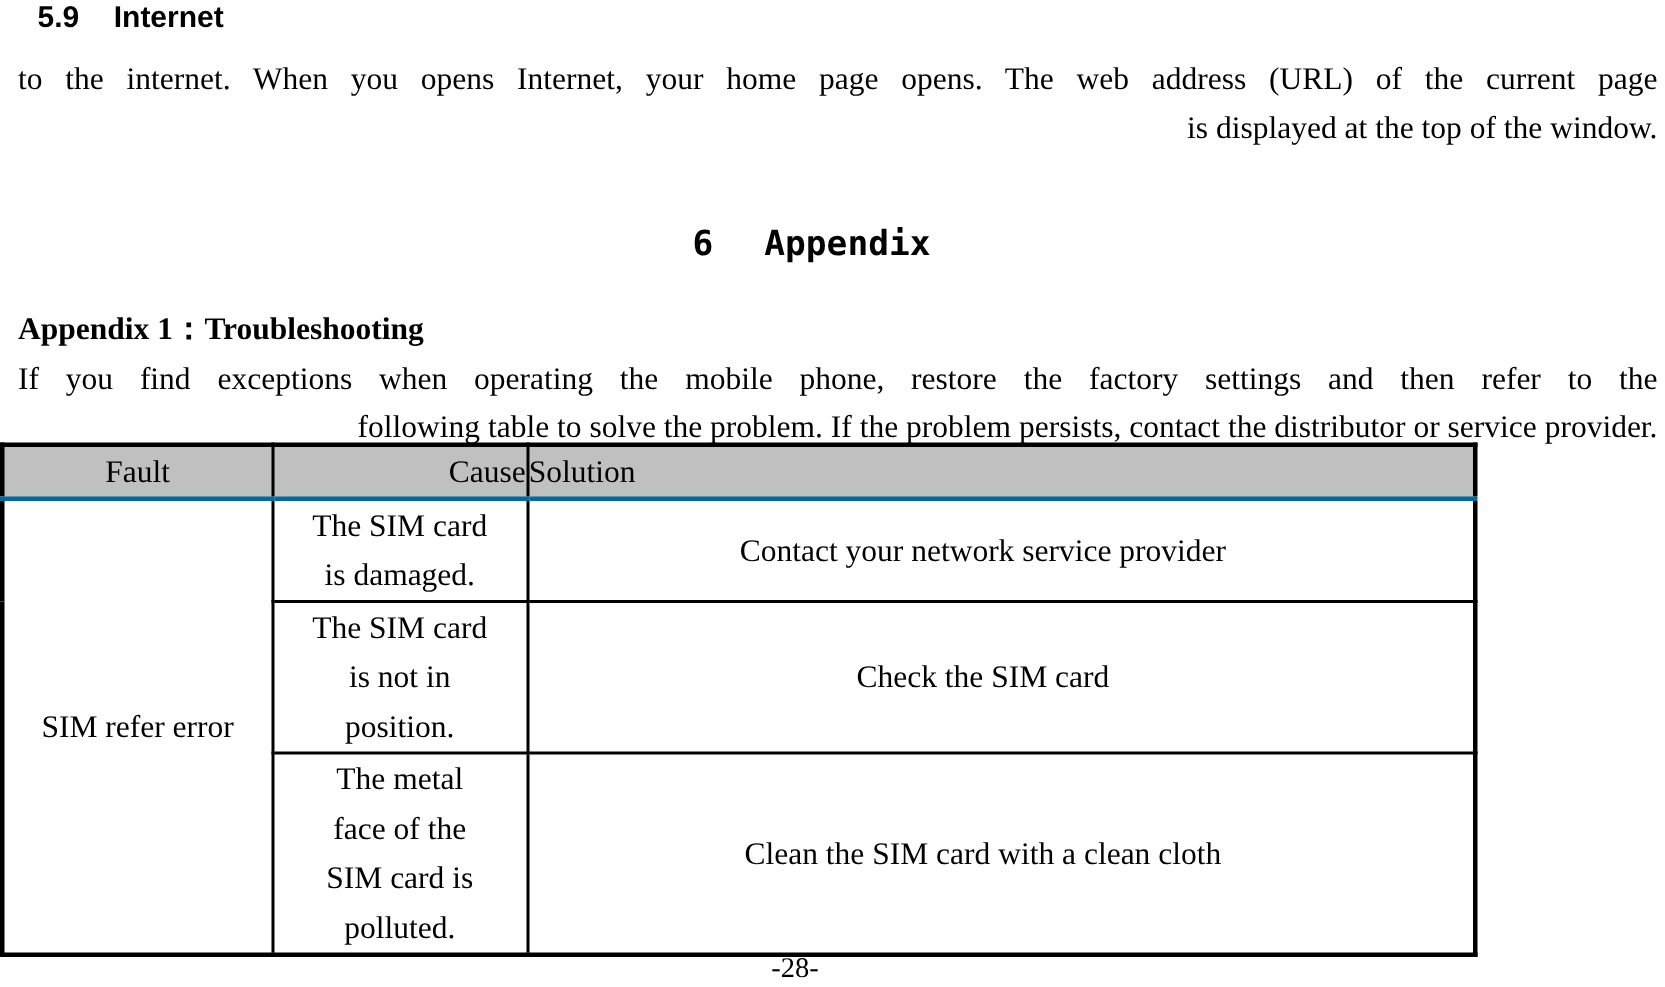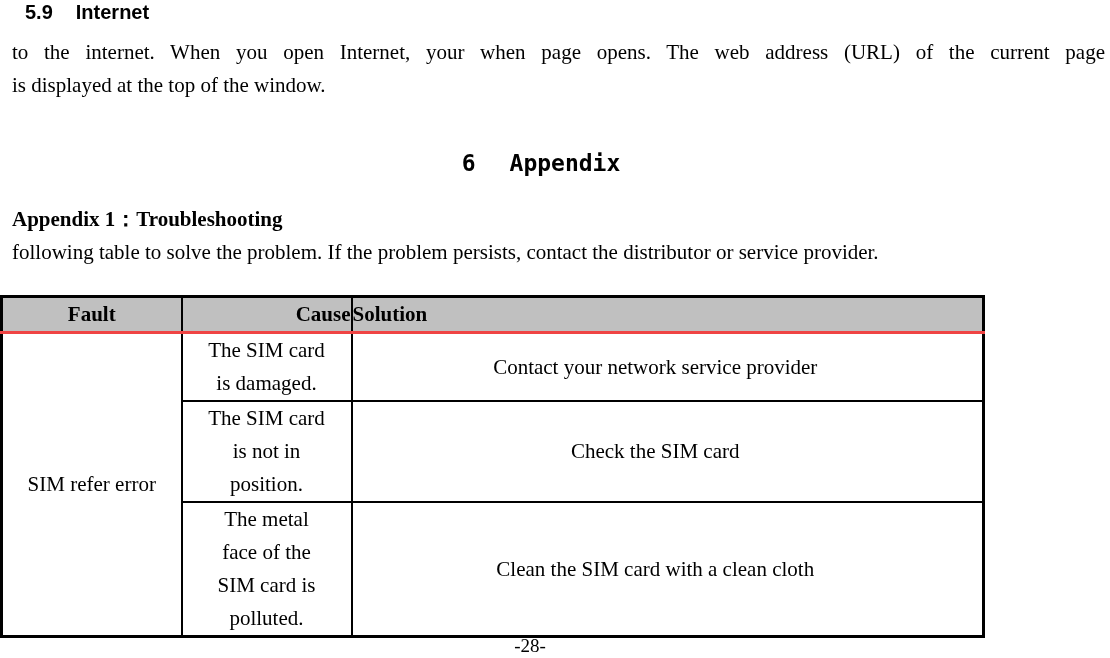--- a/index.html
+++ b/index.html
@@ -20,21 +20,21 @@
     font-size: 20px;
     line-height: 24px;
   }
   .h-section .num { margin-right: 23px; }
 
   
   .para { position: absolute; left: 12px; width: 1093px; font-size: 21px; }
   .p1 { top: 36px; line-height: 33px; }
   .p2 { top: 236px; line-height: 32px; }
   .jline { text-align: justify; text-align-last: justify; }
-  .lline { text-align: left; }
+  .lline { text-align: right; }
   .indent { text-indent: 38px; }
 
   
   .h-chapter {
     position: absolute;
     top: 147px; left: 0;
     width: 1082px;
     text-align: center;
     font-family: "DejaVu Sans Mono", monospace;
     font-weight: bold;
@@ -62,23 +62,23 @@
     line-height: 33px;
   }
   .tbl th, .tbl td {
     border: 2px solid #000000;
     vertical-align: middle;
     padding: 0;
   }
   .tbl { border: 3px solid #000000; }
   .tbl th {
     background: #C0C0C0;
-    font-weight: bold;
+    font-weight: normal;
     height: 31px;
-    border-bottom: 3px solid #ef4444;
+    border-bottom: 3px solid #0369a1;
   }
   .col-fault { width: 180px; }
   .col-cause { width: 170px; }
   .col-solution { width: 632px; }
   .th-fault  { text-align: center; padding-left: 48px; }
   .th-cause  { text-align: right;  padding-right: 13px; margin-left: 40px; }
   .th-solution { text-align: left; padding-left: 58px; margin-top: 24px; }
   td.fault { text-align: center; }
   td.cause { text-align: center; white-space: pre-line; }
   td.sol   { text-align: center; padding-right: 24px; border-radius: 26px; }
@@ -97,31 +97,32 @@
   }
 </style>
 </head>
 <body>
 
 <div class="h-section">
   <span class="num">5.9</span><span>Internet</span>
 </div>
 
 <div class="para p1">
-  <div class="jline">to the internet. When you open Internet, your when page opens. The web address (URL) of the current page</div>
+  <div class="jline">to the internet. When you opens Internet, your home page opens. The web address (URL) of the current page</div>
   <div class="lline">is displayed at the top of the window.</div>
 </div>
 
 <div class="h-chapter">
   <span class="num">6</span><span>Appendix</span>
 </div>
 
 <div class="h-appendix">Appendix 1：Troubleshooting</div>
 
 <div class="para p2">
+  <div class="jline">If you find exceptions when operating the mobile phone, restore the factory settings and then refer to the</div>
   <div class="lline">following table to solve the problem. If the problem persists, contact the distributor or service provider.</div>
 </div>
 
 <table class="tbl">
   <colgroup>
     <col class="col-fault">
     <col class="col-cause">
     <col class="col-solution">
   </colgroup>
   <thead>

